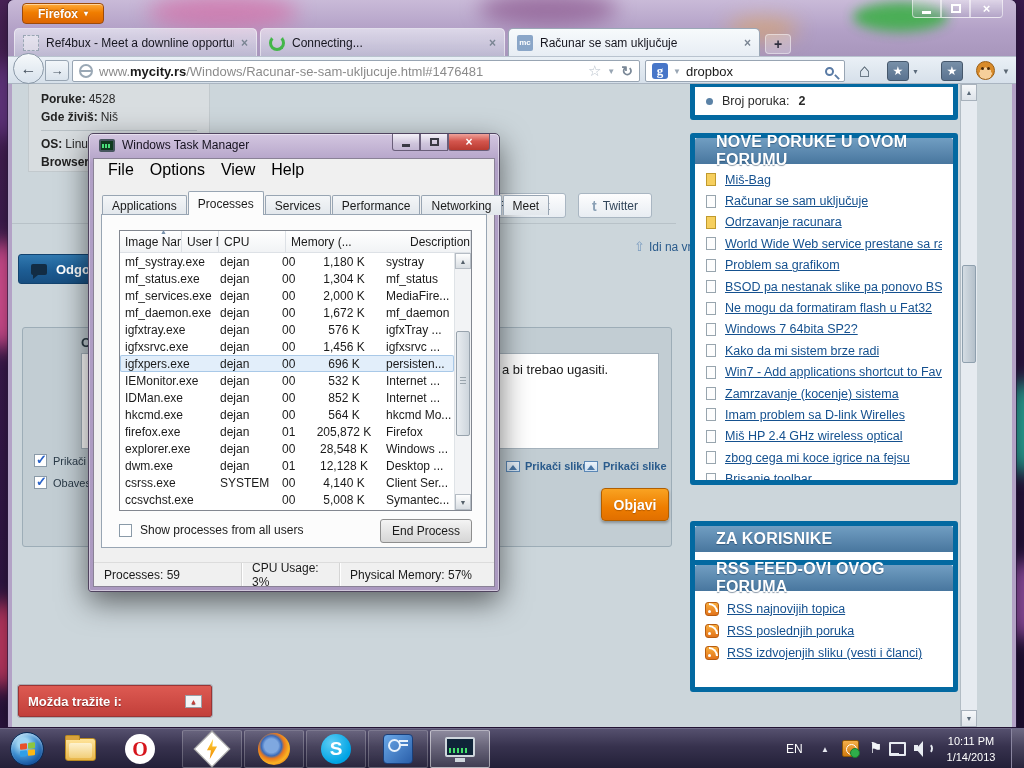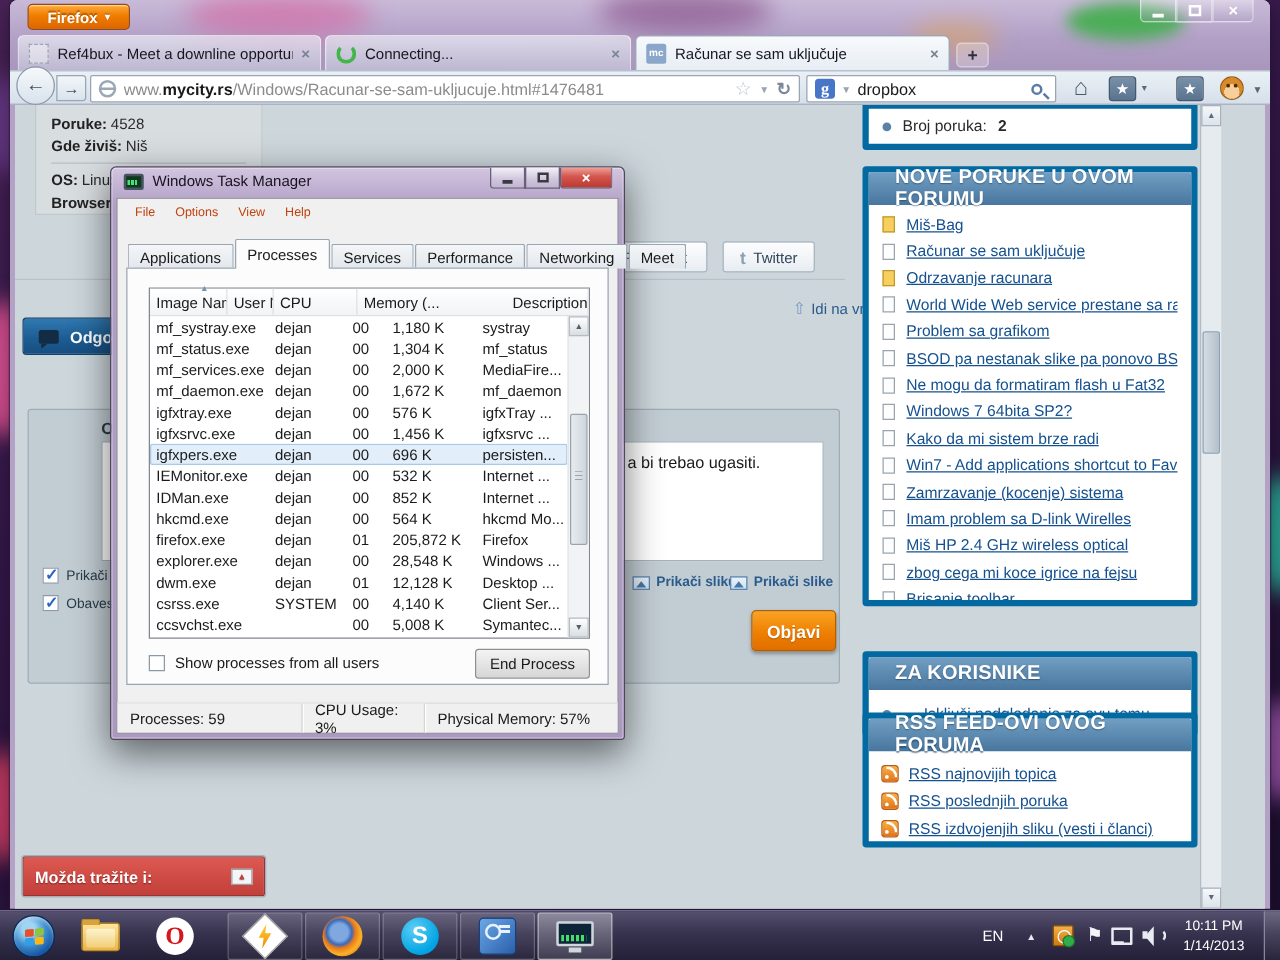--- a/index.html
+++ b/index.html
@@ -109,21 +109,21 @@
 .sbull{width:7px;height:7px;border-radius:50%;background:#5b82a6;flex:none}
 .sbox2{top:49px;height:352px}
 .slinks{position:absolute;left:0;right:0;top:26px;bottom:0;padding-top:5px;overflow:hidden}
 .slink{display:flex;align-items:center;height:21.4px;padding:0 11px;gap:9px}
 .slink .lbl{color:#15518f;font-size:12.5px;text-decoration:underline;white-space:nowrap;overflow:hidden}
 .doc{width:10px;height:13px;border:1px solid #98a5ae;background:#fdfdfd;flex:none}
 .doc.yellow{background:#f6cf5e;border-color:#c09a2e}
 .sbox3{top:437px;height:68px}
 .srow{display:flex;align-items:center;gap:26px;padding:12px 11px 0}
 .srow .lbl{color:#15518f;font-size:12.5px;text-decoration:underline}
-.sbox4{top:486px;height:108px}
+.sbox4{top:476px;height:132px}
 .rss-rows{padding-top:7px}
 .rss-row{display:flex;align-items:center;height:22px;padding:0 10px;gap:8px}
 .rss-row .lbl{color:#15518f;font-size:12.5px;text-decoration:underline}
 .rss{width:14px;height:14px;border-radius:3px;background:linear-gradient(#f9ae3c,#e2731a);border:1px solid #b85c10;position:relative;flex:none}
 .rss::before{content:"";position:absolute;left:2px;bottom:2px;width:3px;height:3px;border-radius:50%;background:#fff}
 .rss::after{content:"";position:absolute;left:3px;bottom:3px;width:7px;height:7px;border-top:2px solid #fff;border-right:2px solid #fff;border-top-right-radius:9px}
 .sbox5{top:628px;height:15px;overflow:hidden;border-bottom:none}
 
 .pg-scroll{position:absolute;left:948px;top:0;width:17px;height:643px;background:#e6ebf0;border-left:1px solid #b2bcc4}
 .pg-btn{position:absolute;left:0;right:0;height:17px;background:linear-gradient(#f6f8fa,#dde3e9);border:1px solid #a8b2bc;display:flex;align-items:center;justify-content:center;font-size:7px;color:#5a6a78}
@@ -135,40 +135,40 @@
 .tm-ico{width:16px;height:13px;border:2px solid #46555e;border-radius:2px;background:#0f3a1f;position:relative}
 .tm-ico::after{content:"";position:absolute;left:1px;bottom:2px;width:9px;height:4px;background:repeating-linear-gradient(90deg,#49e07a 0 2px,#0f3a1f 2px 3px)}
 .tm-ctl{position:absolute;top:0;right:9px;display:flex}
 .tmc{width:28px;height:17px;border:1px solid #6a5f7a;border-top:none;background:linear-gradient(#f4f1f8,#cfc5dc 60%,#c2b6d2);display:flex;align-items:center;justify-content:center;color:#3a3a44}
 .tmc.min{border-radius:0 0 0 3px}
 .tmc.cls{width:42px;background:linear-gradient(#efa29a,#d4564e 45%,#b83a30);color:#fff;font-weight:bold;border-radius:0 0 3px 3px;font-size:12px}
 .tmc .minbar{width:8px;height:3px;background:#3a3a44;margin-top:6px}
 .tmc .maxbox{width:9px;height:8px;border:2px solid #3a3a44}
 .tm-client{position:absolute;left:4px;right:4px;top:24px;bottom:4px;background:#f0f0f0;border:1px solid #8a8296}
 .tm-menu{position:absolute;left:0;right:0;top:0;height:22px;display:flex;align-items:center;padding-left:6px}
-.tm-mitem{padding:0 8px;font-size:10px;color:#c2410c}
+.tm-mitem{padding:0 8px;font-size:16px;color:#000000}
 .tm-tabs{position:absolute;left:8px;top:32px;right:8px;height:24px;display:flex;align-items:flex-end}
 .tm-tab{height:20px;padding:0 9px;font-size:12px;color:#1a1a1a;border:1px solid #98a5b3;border-bottom:none;border-radius:2px 2px 0 0;background:linear-gradient(#f4f6f8,#e2e7ec);display:flex;align-items:center;margin-right:1px}
 .tm-tab.active{height:24px;background:#fcfcfc;position:relative;z-index:5;box-shadow:0 2px 0 #fcfcfc}
 .tm-pane{position:absolute;left:7px;right:7px;top:55px;height:334px;background:#fcfcfc;border:1px solid #98a5b3}
 .lv{position:absolute;left:17px;top:15px;width:353px;height:281px;border:1px solid #828790;background:#fff}
 .lv-head{position:absolute;left:0;top:0;right:0;height:22px;display:flex;background:linear-gradient(#ffffff,#f1f3f5);border-bottom:1px solid #dde1e6}
 .lv-h{height:100%;display:flex;align-items:center;padding-left:5px;font-size:12px;color:#1a1a1a;border-right:1px solid #dde1e6;white-space:nowrap;overflow:hidden}
 .lv-h:nth-of-type(1){width:95px;background:linear-gradient(#eef6fd,#ddedfa)}
 .lv-h:nth-of-type(2){width:62px}
 .lv-h:nth-of-type(3){width:37px}
 .lv-h:nth-of-type(4){width:67px}
 .lv-h:nth-of-type(5){flex:1;border-right:none}
 .sort{position:absolute;left:40px;top:-3px;font-size:7px;color:#7a93ad;z-index:2}
 .lv-rows{position:absolute;left:0;top:22px;width:334px;bottom:0;overflow:hidden}
 .lv-row{display:flex;height:17px;align-items:center;color:#1a1a1a;font-size:12px}
 .lv-row.selected{background:#e2eefa;box-shadow:inset 0 0 0 1px #a9c9e8;border-radius:2px}
 .c{padding-left:5px;white-space:nowrap;overflow:hidden}
 .c.name{width:95px}.c.user{width:62px}.c.cpu{width:37px}
-.c.mem{width:67px;text-align:left;padding-left:0;padding-right:7px}
+.c.mem{width:67px;text-align:center;padding-left:0;padding-right:7px}
 .c.desc{flex:1}
 .lv-scroll{position:absolute;right:0;top:22px;width:17px;bottom:0;background:#f2f3f5;border-left:1px solid #dfe3e7}
 .sb-btn{position:absolute;left:0;right:0;height:16px;background:linear-gradient(#fefefe,#d9dee3);border:1px solid #b5bcc4;display:flex;align-items:center;justify-content:center;font-size:7px;color:#55606a}
 .sb-up{top:0}.sb-down{bottom:0}
 .sb-thumb{position:absolute;left:1px;right:1px;top:78px;height:105px;border-radius:2px;background:linear-gradient(90deg,#e8ecf0,#cdd5dc);border:1px solid #98a3ad}
 .sb-thumb::after{content:"";position:absolute;left:3px;right:3px;top:45px;height:8px;background:repeating-linear-gradient(#9aa5ad 0 1px,transparent 1px 3px)}
 .tm-check{position:absolute;left:17px;top:308px;display:flex;align-items:center;gap:8px;font-size:12px;color:#1a1a1a}
 .tm-endp{position:absolute;left:278px;top:304px;width:92px;height:24px;background:linear-gradient(#f4f4f4,#e3e3e3 55%,#d6d6d6);border:1px solid #8e8e8e;border-radius:3px;font-size:12px;color:#1a1a1a;display:flex;align-items:center;justify-content:center}
 .tm-status{position:absolute;left:0;right:0;bottom:0;height:24px;background:#f0f0f0;border-top:1px solid #dcdcdc;display:flex;font-size:12px;color:#1a1a1a}
 .st-pane{display:flex;align-items:center;padding-left:10px;border-right:1px solid #d5d5d5;box-shadow:1px 0 0 #fff}

